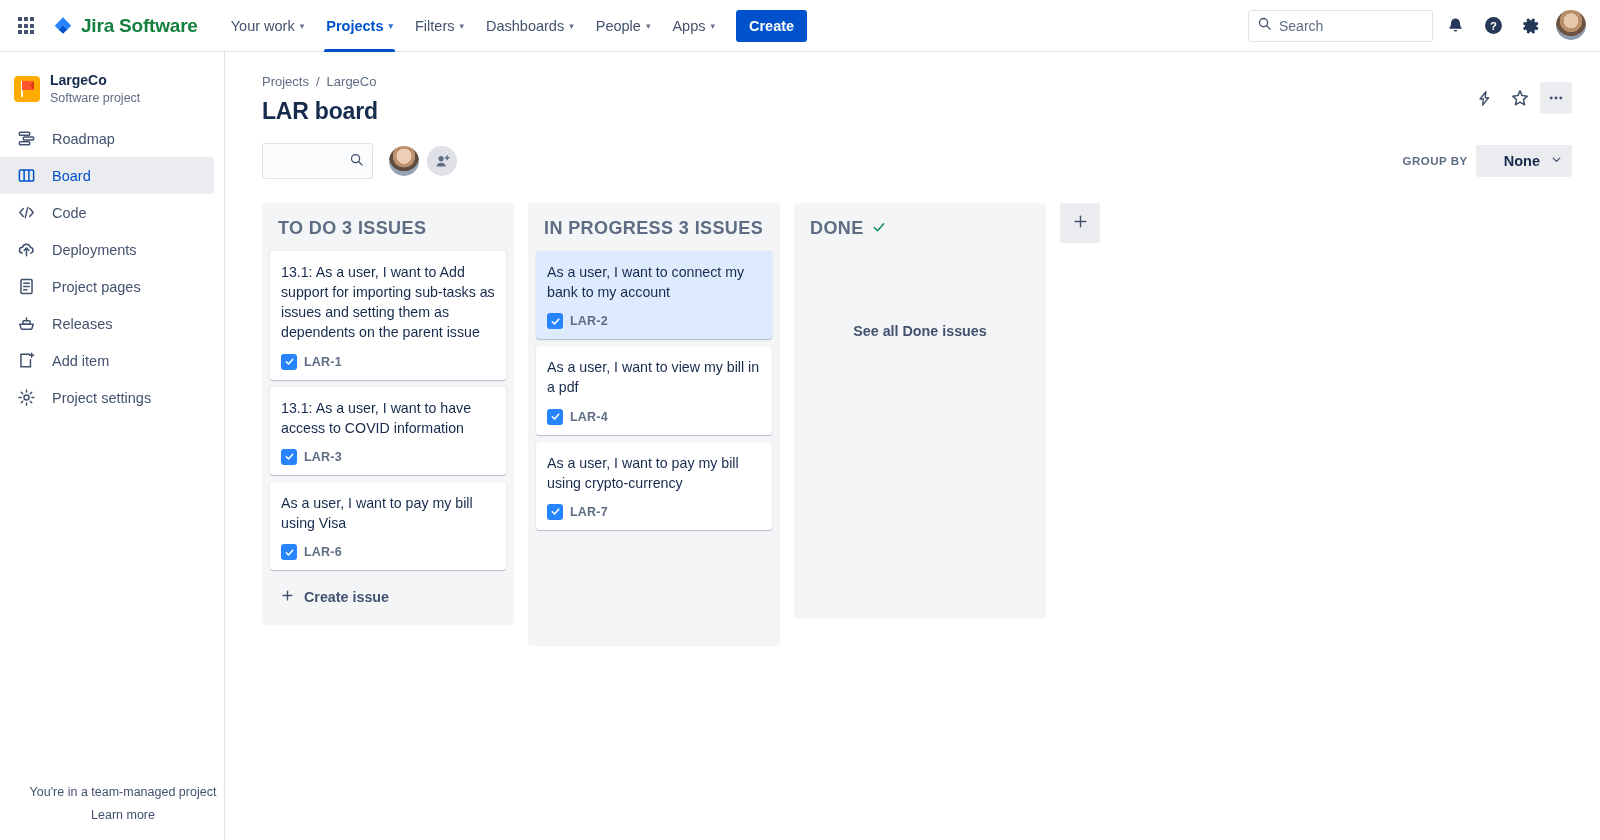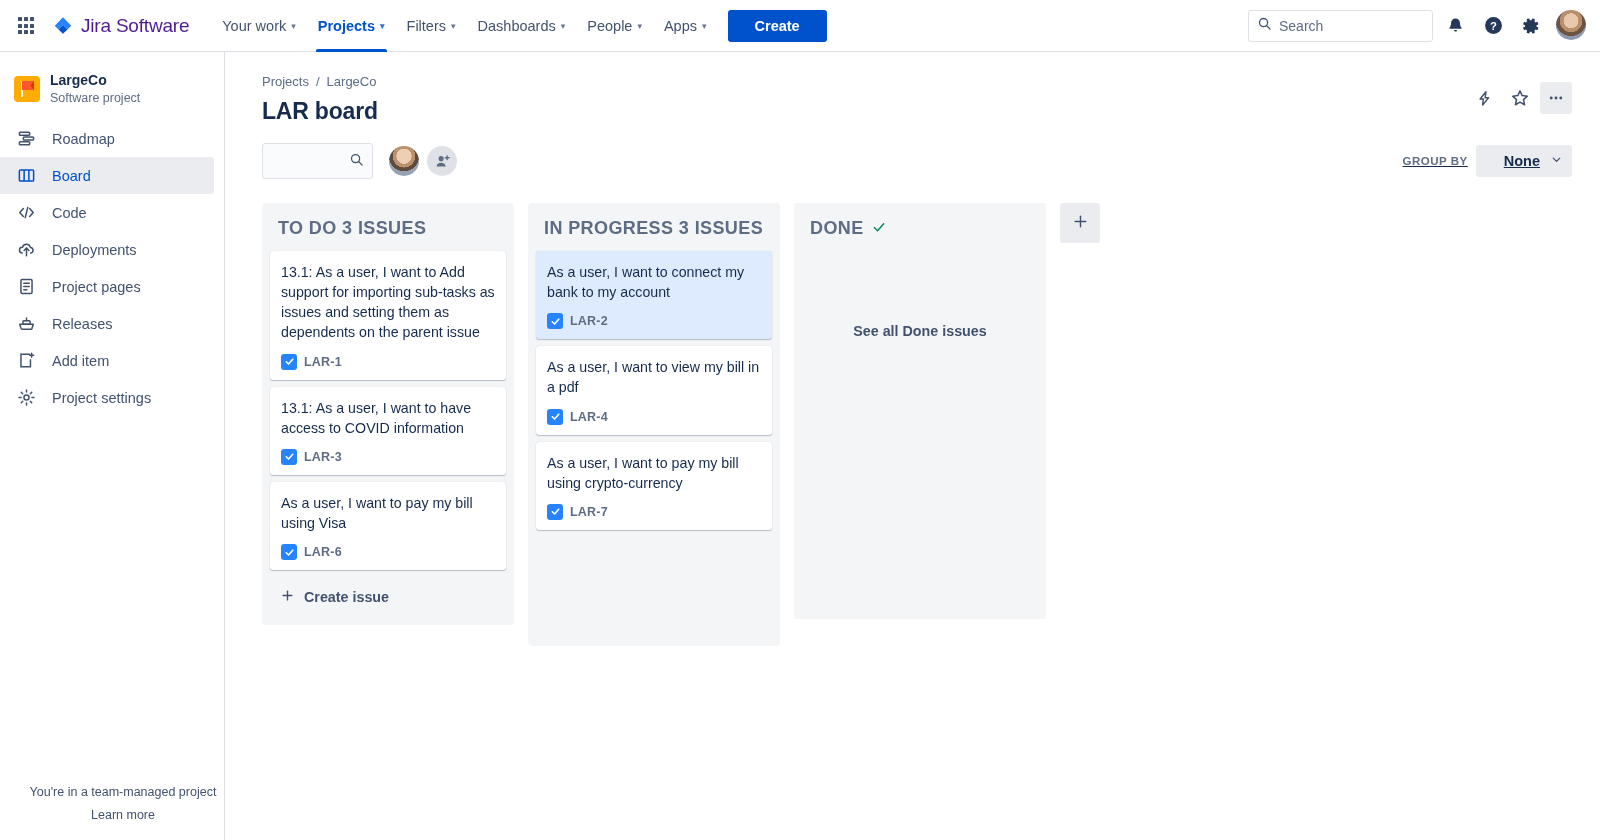--- a/index.html
+++ b/index.html
@@ -22,35 +22,35 @@
   #apps-grid {
     width: 32px; height: 32px; margin-left: 10px;
     display: grid; grid-template-columns: repeat(3,4px);
     grid-template-rows: repeat(3,4px); gap: 2.4px;
     align-content: center; justify-content: center;
     border-radius: 3px; cursor: pointer;
   }
   #apps-grid i { background: #42526E; border-radius: .5px; display:block; width:4px; height:4px;}
   .brand { display: flex; align-items: center; margin-left: 10px; cursor: pointer; }
   .brand-mark { width: 22px; height: 22px; position: relative; }
-  .brand-text { font-size: 19px; color: #4c1d95; letter-spacing: -.2px; margin-left: 7px; font-weight: 400;}
+  .brand-text { font-size: 19px; color: #15803d; letter-spacing: -.2px; margin-left: 7px; font-weight: 700;}
   .navitems { display: flex; align-items: center; margin-left: 22px; height: 52px; }
   .navitem {
     font-size: 14.5px; color: #42526E; padding: 0 11px; height: 52px;
     display: flex; align-items: center; cursor: pointer; position: relative;
   }
   .navitem .caret { margin-left: 5px; font-size: 9px; opacity: .8; }
   .navitem.active { color: #0052CC; font-weight: 600; }
   .navitem.active::after {
     content: ""; position: absolute; left: 9px; right: 9px; bottom: 0;
     height: 3px; background: #0052CC; border-radius: 2px 2px 0 0;
   }
   #create-btn {
     background: #0052CC; color: #fff; border: none; border-radius: 3px;
-    font-size: 14.5px; font-weight: 600; height: 32px; padding: 0 27px;
+    font-size: 14.5px; font-weight: 600; height: 32px; padding: 0 13px;
     margin-left: 10px; cursor: pointer; font-family: inherit;
   }
   .nav-right { position: absolute; right: 14px; display: flex; align-items: flex-start; gap: 6px; }
   #global-search {
     width: 185px; height: 32px; border: 1px solid #DFE1E6; border-radius: 3px;
     background: #fff; display: flex; align-items: center; padding: 0 8px; cursor: text;
   }
   #global-search .ph { font-size: 14px; color: #5E6C84; margin-left: 7px; }
   .iconbtn {
     width: 32px; height: 32px; border-radius: 50%;
@@ -112,21 +112,21 @@
     padding-right: 8px; cursor: text;
   }
   #member-avatar {
     width: 30px; height: 30px; border-radius: 50%; margin-left: 16px; cursor: pointer;
     background: radial-gradient(circle at 50% 34%, #eccfb4 0 30%, #bb926d 31% 45%, #5f4a3c 46% 60%, #97a3b4 61% 100%);
   }
   #add-people-btn {
     width: 30px; height: 30px; border-radius: 50%; background: #DFE1E6; margin-left: 8px;
     display: flex; align-items: center; justify-content: center; cursor: pointer;
   }
-  #groupby-wrap { position: absolute; right: 8px; display: flex; align-items: center; gap: 8px; text-decoration: underline; }
+  #groupby-wrap { position: absolute; right: 8px; display: flex; align-items: center; gap: 8px; }
   #groupby-label { font-size: 11.5px; font-weight: 700; color: #5E6C84; letter-spacing: .5px; }
   #groupby-select {
     background: #EBECF0; border: none; border-radius: 3px; height: 32px;
     min-width: 80px; display: flex; align-items: center; justify-content: space-between;
     padding: 0 9px 0 28px; font-size: 14.5px; font-weight: 600; color: #172B4D; cursor: pointer; gap: 10px;
   }
 
   
   #board { display: flex; gap: 14px; margin-top: 22px; align-items: flex-start; }
   .column {

